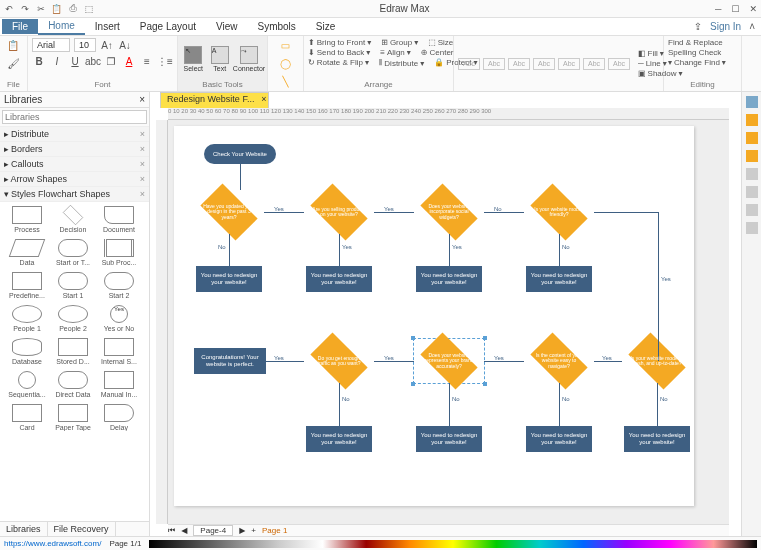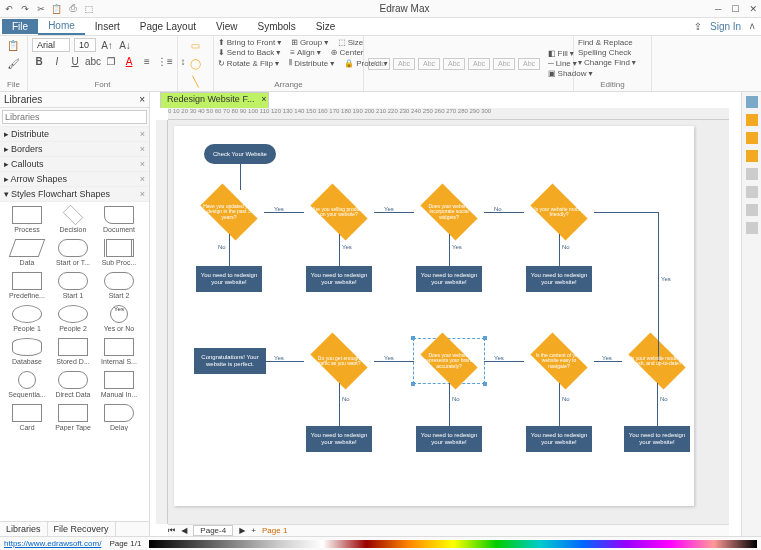--- a/index.html
+++ b/index.html
@@ -14,21 +14,21 @@
 .menubar .tab.file { background: #4c7ba3; color: #fff; }
 .menubar .tab.active { border-bottom: 2px solid #4c7ba3; color: #4c7ba3; }
 .menubar .right { margin-left: auto; display: flex; gap: 8px; padding-right: 6px; font-size: 10px; color: #555; }
 .menubar .signin { color: #4c7ba3; }
 .ribbon { height: 56px; display: flex; background: #fafafa; border-bottom: 1px solid #ddd; }
 .rgroup { border-right: 1px solid #e5e5e5; display: flex; flex-direction: column; padding: 2px 4px; }
 .rgroup .body { flex: 1; display: flex; gap: 4px; align-items: center; }
 .rgroup .label { text-align: center; font-size: 8px; color: #777; }
 .fontname { border: 1px solid #ccc; padding: 1px 14px 1px 4px; font-size: 9px; background: #fff; }
 .fontsize { border: 1px solid #ccc; padding: 1px 4px; font-size: 9px; background: #fff; width: 22px; }
-.irow { display: flex; gap: 4px; align-items: center; }
+.irow { display: flex; gap: 4px; align-items: flex-start; }
 .icol { display: flex; flex-direction: column; gap: 2px; }
 .ribbtn { width: 14px; height: 14px; display: inline-flex; align-items: center; justify-content: center; font-size: 10px; color: #555; }
 .bigbtn { width: 28px; display: flex; flex-direction: column; align-items: center; font-size: 7px; gap: 1px; }
 .bigbtn .bicon { width: 18px; height: 18px; border: 1px solid #999; background: #ddd; }
 .txtbtn { font-size: 8px; color: #555; white-space: nowrap; display: flex; gap: 2px; align-items: center; }
 .sbtn { width: 22px; height: 12px; border: 1px solid #ccc; font-size: 7px; color: #aaa; display: inline-flex; align-items: center; justify-content: center; }
 .workspace { display: flex; height: calc(550px - 18px - 18px - 56px - 14px); }
 .leftpanel { width: 150px; border-right: 1px solid #ddd; display: flex; flex-direction: column; background: #fafafa; }
 .lp-head { padding: 2px 4px; font-size: 10px; border-bottom: 1px solid #ddd; display: flex; justify-content: space-between; }
 .lp-search { padding: 2px; border-bottom: 1px solid #eee; }
@@ -36,21 +36,21 @@
 .lp-cat { padding: 2px 4px; border-bottom: 1px solid #eee; font-size: 9px; background: #f4f4f4; display: flex; justify-content: space-between; }
 .lp-cat .x { color: #999; }
 .lp-shapes { flex: 1; overflow: hidden; background: #fff; padding: 4px; }
 .shaperow { display: flex; gap: 0; margin-bottom: 6px; }
 .shapecell { width: 46px; display: flex; flex-direction: column; align-items: center; gap: 2px; }
 .shapecell .sicon { width: 30px; height: 18px; border: 1px solid #888; background: #fff; }
 .shapecell .slabel { font-size: 7px; color: #555; text-align: center; white-space: nowrap; overflow: hidden; width: 44px; text-overflow: ellipsis; }
 .lp-tabs { display: flex; border-top: 1px solid #ddd; font-size: 9px; }
 .lp-tabs div { padding: 2px 6px; border-right: 1px solid #ddd; }
 .canvaswrap { flex: 1; position: relative; display: flex; }
-.doctab { position: absolute; top: 0; left: 10px; height: 16px; background: #bef264; border: 1px solid #ccc; border-bottom: none; padding: 1px 14px 1px 6px; font-size: 9px; z-index: 2; }
+.doctab { position: absolute; top: 0; left: 10px; height: 16px; background: #fde047; border: 1px solid #ccc; border-bottom: none; padding: 1px 14px 1px 6px; font-size: 9px; z-index: 2; }
 .rulerx { position: absolute; top: 16px; left: 18px; right: 12px; height: 12px; background: #f0f0f0; border-bottom: 1px solid #ccc; font-size: 6px; color: #888; overflow: hidden; white-space: nowrap; }
 .rulery { position: absolute; top: 28px; left: 6px; width: 12px; bottom: 12px; background: #f0f0f0; border-right: 1px solid #ccc; }
 .canvas { position: absolute; top: 28px; left: 18px; right: 12px; bottom: 12px; background: #eee; overflow: hidden; }
 .page { position: absolute; top: 6px; left: 6px; width: 520px; height: 380px; background: #fff; box-shadow: 1px 1px 3px rgba(0,0,0,0.2); }
 .fc-node { position: absolute; color: #fff; font-size: 6px; text-align: center; display: flex; align-items: center; justify-content: center; padding: 2px; line-height: 1.1; }
 .fc-term { background: #3e5f82; border-radius: 10px; }
 .fc-proc { background: #3e5f82; }
 .fc-dec { width: 70px; height: 44px; }
 .fc-dec .diamond { position: absolute; inset: 0; background: #f4a923; transform: rotate(45deg) scale(0.71); }
 .fc-dec .dtxt { position: relative; z-index: 1; font-size: 5px; padding: 0 6px; }
@@ -130,20 +130,37 @@
         <span class="ribbtn">
             <u style="color:red">A</u>
           </span>
         <span class="ribbtn">≡</span>
         <span class="ribbtn">⋮≡</span>
         <span class="ribbtn">↕</span>
       </div>
     </div>
     <div class="label">Font</div>
   </div>
+  <div class="rgroup" style="width:90px;background:#eee">
+    <div class="body">
+      <div class="bigbtn">
+          <div class="bicon" style="background:#888">↖</div>
+          <span>Select</span>
+        </div>
+      <div class="bigbtn">
+          <div class="bicon">A</div>
+          <span>Text</span>
+        </div>
+      <div class="bigbtn">
+          <div class="bicon">⤳</div>
+          <span>Connector</span>
+        </div>
+    </div>
+    <div class="label">Basic Tools</div>
+  </div>
   <div class="rgroup" style="width:36px">
     <div class="body icol">
       <span class="ribbtn" style="color:#f4a923">▭</span>
       <span class="ribbtn" style="color:#f4a923">◯</span>
       <span class="ribbtn" style="color:#f4a923">╲</span>
     </div>
     <div class="label">&nbsp;</div>
   </div>
   <div class="rgroup" style="width:150px">
     <div class="body icol" style="align-items:flex-start;font-size:8px;gap:1px">
@@ -438,16 +455,16 @@
     <span></span>
     <span></span>
     <span style="background:#ccc"></span>
     <span style="background:#ccc"></span>
     <span style="background:#ccc"></span>
     <span style="background:#ccc"></span>
   </div>
 </div>
 
 <div class="statusbar">
-  <span style="text-decoration:underline;color:#06c">https://www.edrawsoft.com/</span>
+  <span style="color:#06c">https://www.edrawsoft.com/</span>
   <span>Page 1/1</span>
   <div class="colorstrip"></div>
 </div>
 
 </body></html>

